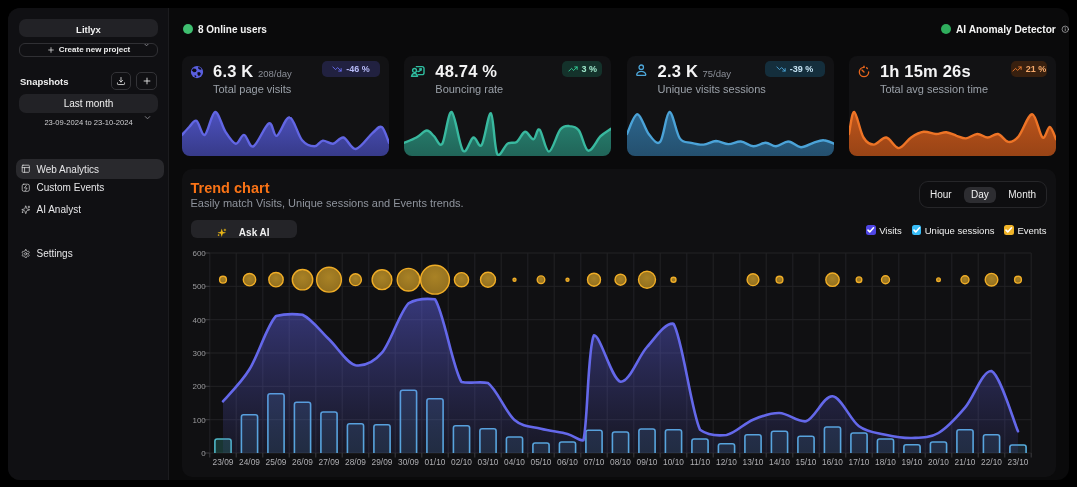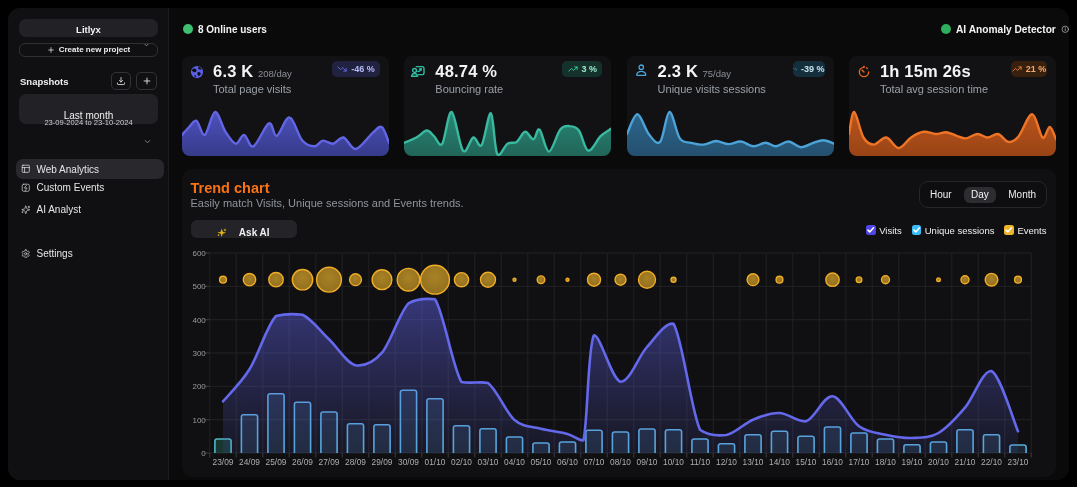--- a/index.html
+++ b/index.html
@@ -48,21 +48,21 @@
           <path d="M12 3.5v11"></path>
           <path d="M8 10.5l4 4 4-4"></path>
           <path d="M3.5 16.5v2.3A1.7 1.7 0 0 0 5.2 20.5h13.6a1.7 1.7 0 0 0 1.7-1.7v-2.3"></path>
         </svg>
       </div>
     <div class="abs" style="left:128px;top:64px;width:21px;height:18px;border:1px solid #333337;border-radius:5px;display:flex;align-items:center;justify-content:center">
         <svg width="10" height="10" viewBox="0 0 24 24" fill="none" stroke-linecap="round" stroke-linejoin="round" style="display:block" stroke="#e4e4e4" stroke-width="2.2">
           <path d="M12 5v14M5 12h14"></path>
         </svg>
       </div>
-    <div class="pill" style="left:11px;top:85.5px;width:139px;height:30px;display:flex;align-items:center;padding:0 6px;gap:16px">
+    <div class="pill" style="left:11px;top:85.5px;width:139px;height:19px;display:flex;align-items:center;padding:0 6px;gap:4px">
       <span style="width:5px;height:5px;border-radius:50%;background:#22c55e;display:inline-block"></span>
       <span style="color:#f0f0f0;font-size:10px">Last month</span>
       <span style="margin-left:auto">
           <svg width="9" height="9" viewBox="0 0 24 24" fill="none" stroke-linecap="round" stroke-linejoin="round" style="display:block" stroke="#8a8a90" stroke-width="2.4">
             <path d="M6 9.5l6 6 6-6"></path>
           </svg>
         </span>
     </div>
     <div class="abs" style="left:0;top:110px;width:161px;text-align:center;color:#cfcfd2;font-size:7.6px">23-09-2024 to 23-10-2024</div>
 
@@ -129,21 +129,21 @@
         <svg width="14" height="14" viewBox="0 0 24 24" style="display:block">
           <circle cx="12" cy="12" r="10.5" fill="#5a5fdf"></circle>
           <path d="M3 9.5l2.5-3.5 4 .5 2 2.5-1.5 3-3.5.5Z" fill="#0d0d16"></path>
           <path d="M12.5 13l3.5-1 2.5 2-1 3.5-2.5 1.5-2-2.5Z" fill="#0d0d16"></path>
           <path d="M14 3l4 1.5 2 3-3 .5-3-2Z" fill="#0d0d16"></path>
           <path d="M7 18.5l2.5-1 1.5 2-1.5 1.5Z" fill="#0d0d16"></path>
         </svg>
       </div>
     <div class="abs" style="left:31px;top:6.5px"><span class="num">6.3 K</span> <span class="sub">208/day</span></div>
     <div class="abs" style="left:31px;top:23px"><span class="lbl">Total page visits</span></div>
-    <div class="badge" style="right:9px;width:48px;background:#212140">
+    <div class="badge" style="right:9px;width:58px;background:#212140">
       <svg width="10" height="10" viewBox="0 0 24 24" fill="none" stroke-linecap="round" stroke-linejoin="round" style="display:block" stroke="#6a6ef2" stroke-width="2.2">
           <path d="M2 7l6.5 6.5 5-5L22 17"></path>
           <path d="M16 17h6v-6"></path>
         </svg>
         <span style="color:#b7bbf8">-46&nbsp;%</span>
       </div>
   </div>
   <div class="card" style="left:396.3px">
     <svg width="207" height="48" viewBox="0 0 207 48" style="position:absolute;left:0;bottom:0">
         <defs>
@@ -186,21 +186,21 @@
         <path d="M0.0,26.0C1.7,22.7 6.7,6.2 10.4,6.2C14.0,6.2 17.9,21.4 21.7,26.0C25.5,30.6 29.7,37.6 33.1,33.9C36.6,30.3 39.2,4.6 42.4,4.0C45.7,3.4 49.2,25.3 52.8,30.4C56.4,35.5 60.2,33.8 64.2,34.8C68.1,35.8 72.5,36.9 76.6,36.6C80.7,36.3 84.9,33.1 89.0,33.0C93.2,33.0 97.3,36.0 101.4,36.1C105.6,36.2 109.7,33.1 113.9,33.5C118.0,33.8 122.1,38.1 126.3,38.3C130.4,38.5 134.9,34.8 138.7,34.8C142.5,34.8 145.2,38.5 149.0,38.3C152.8,38.1 157.3,33.3 161.5,33.5C165.6,33.6 169.7,39.0 173.9,39.2C178.0,39.4 182.5,36.0 186.3,34.8C190.1,33.6 193.2,32.0 196.6,32.2C200.1,32.3 205.3,35.1 207.0,35.7" fill="none" stroke="#4ba3d8" stroke-width="2.4" stroke-linejoin="round" stroke-linecap="round"></path>
       </svg>
     <div class="abs" style="left:7.5px;top:7.5px">
         <svg width="14.5" height="14.5" viewBox="0 0 24 24" fill="none" stroke-linecap="round" stroke-linejoin="round" style="display:block" stroke="#4da6d9" stroke-width="2.1">
           <circle cx="12" cy="7" r="3.7"></circle>
           <path d="M4.5 19c.8-3.2 3.6-5 7.5-5s6.7 1.8 7.5 5a1.2 1.2 0 0 1-1.2 1.5H5.7A1.2 1.2 0 0 1 4.5 19Z"></path>
         </svg>
       </div>
     <div class="abs" style="left:31px;top:6.5px"><span class="num">2.3 K</span> <span class="sub">75/day</span></div>
     <div class="abs" style="left:31px;top:23px"><span class="lbl">Unique visits sessions</span></div>
-    <div class="badge" style="right:9px;width:32px;background:#142e3c">
+    <div class="badge" style="right:9px;width:60px;background:#142e3c">
       <svg width="10" height="10" viewBox="0 0 24 24" fill="none" stroke-linecap="round" stroke-linejoin="round" style="display:block" stroke="#4da6d9" stroke-width="2.2">
           <path d="M2 7l6.5 6.5 5-5L22 17"></path>
           <path d="M16 17h6v-6"></path>
         </svg>
         <span style="color:#c4e2f2">-39&nbsp;%</span>
       </div>
   </div>
   <div class="card" style="left:840.9px">
     <svg width="207" height="48" viewBox="0 0 207 48" style="position:absolute;left:0;bottom:0">
         <defs>

